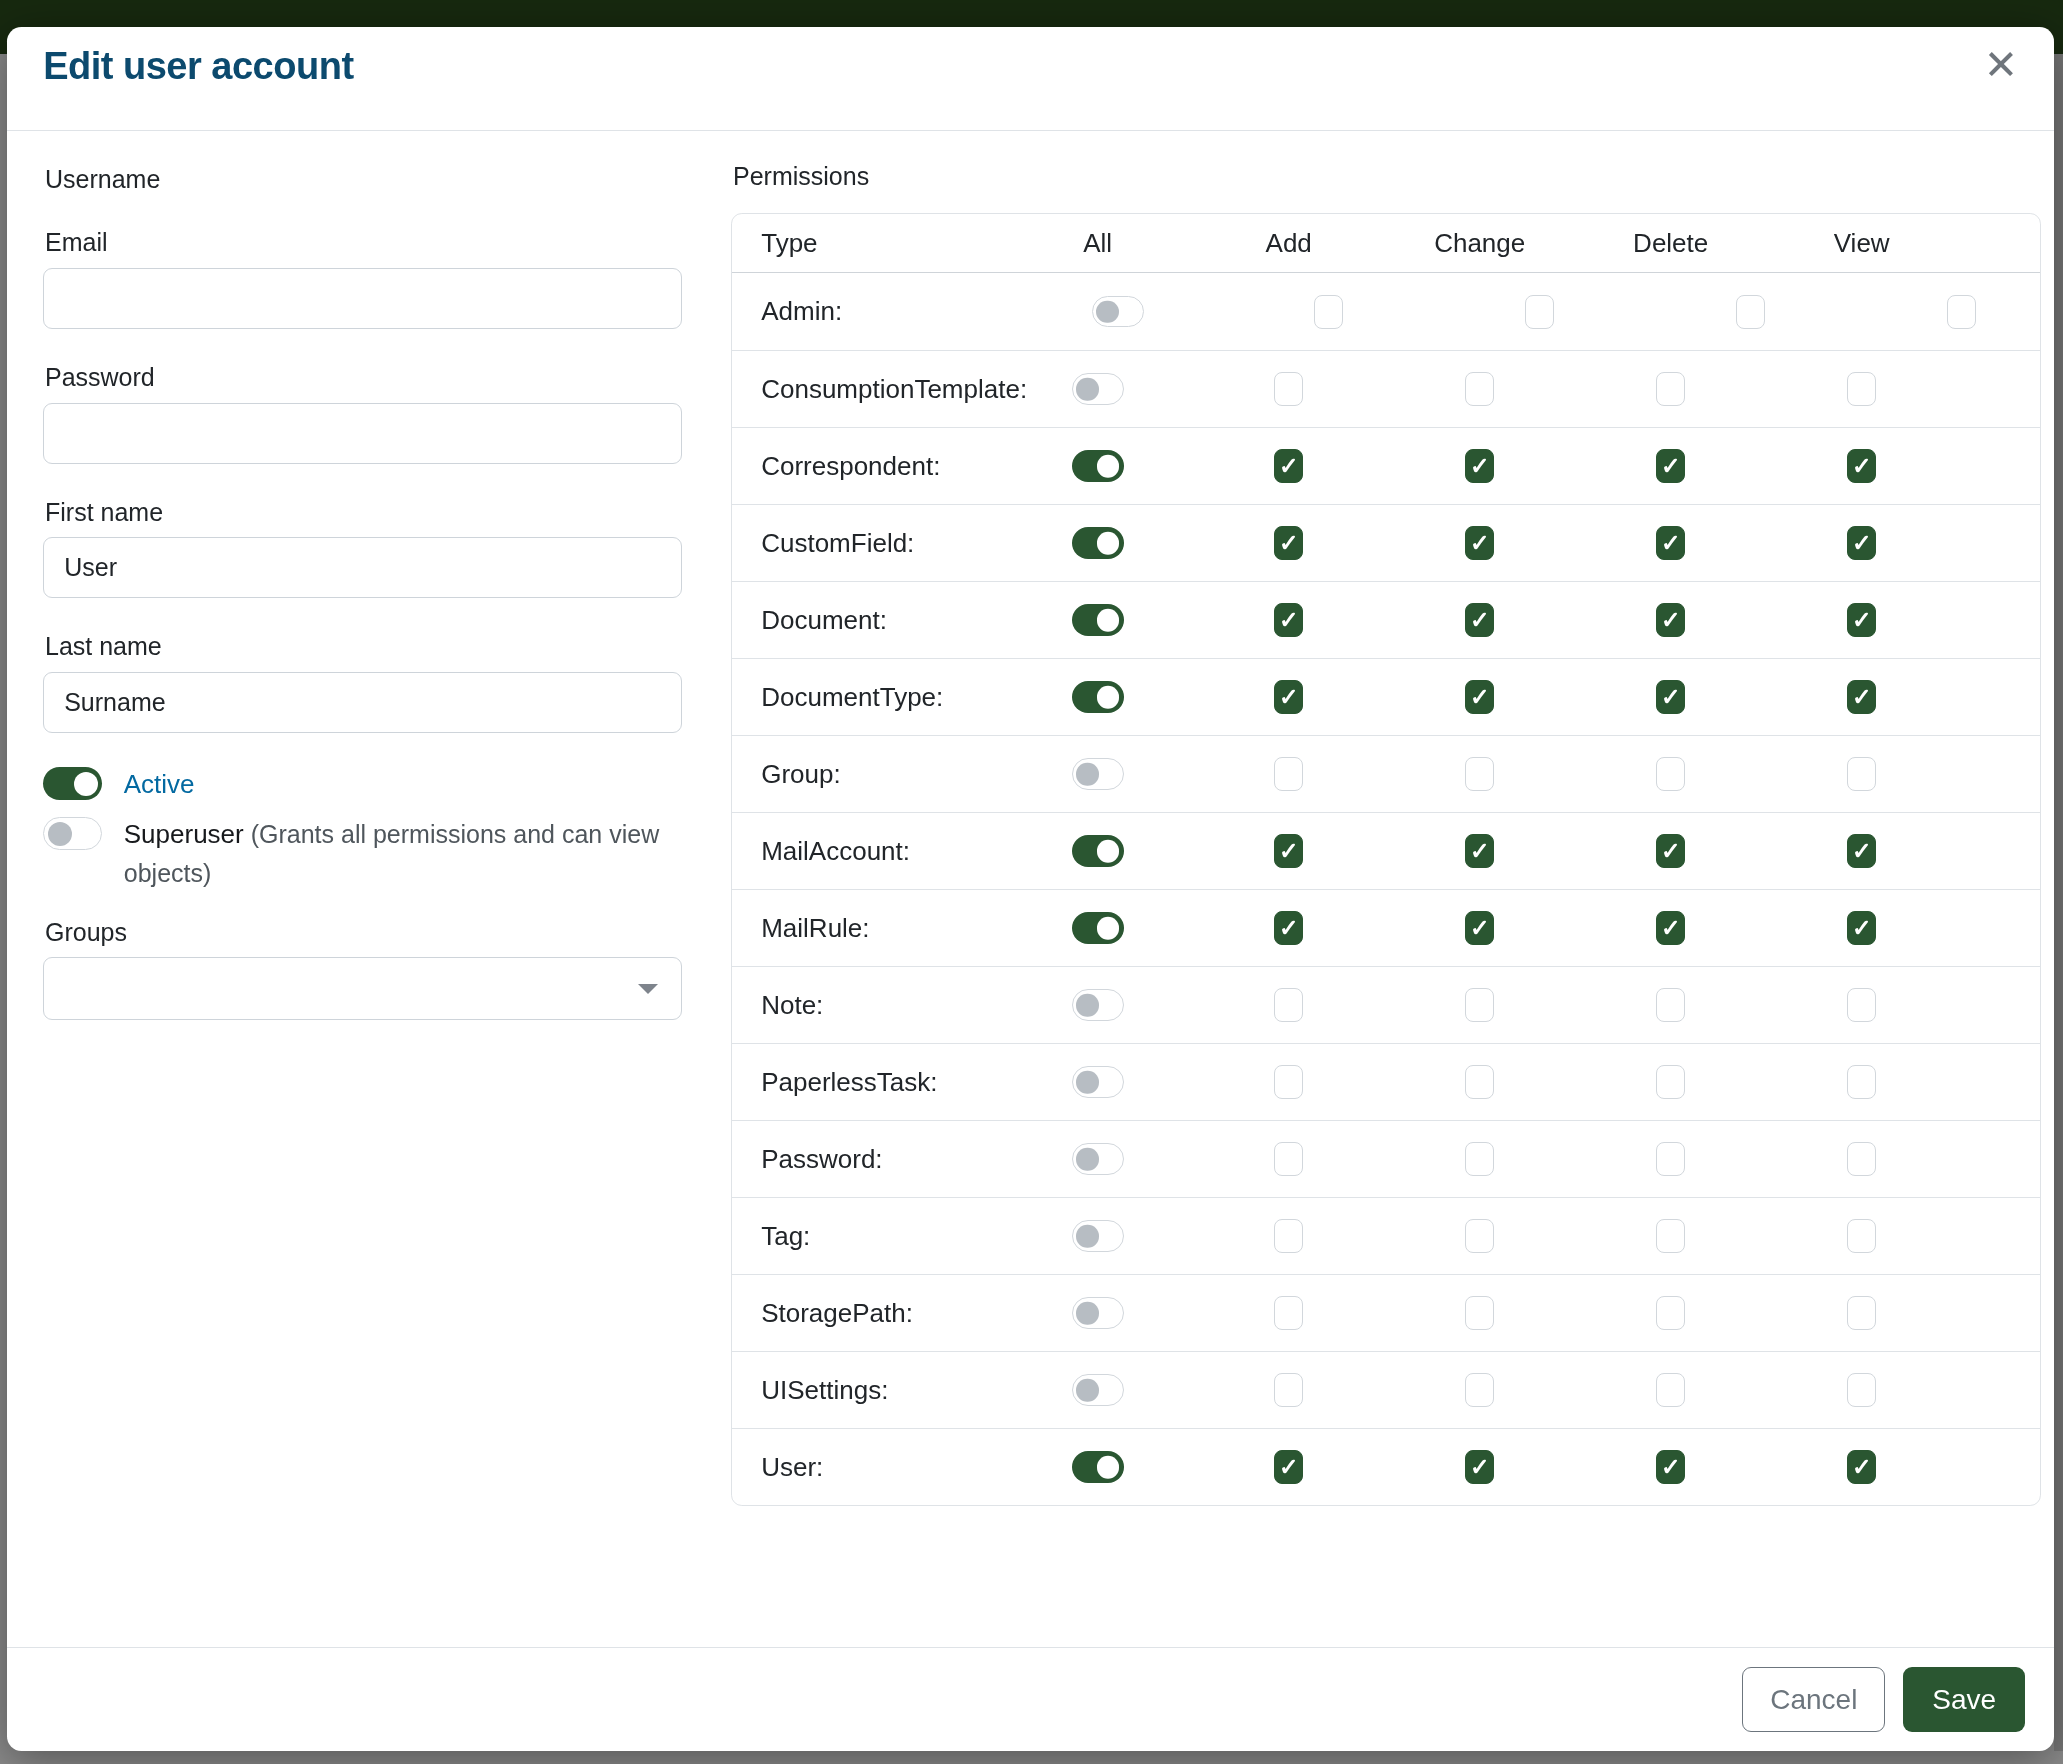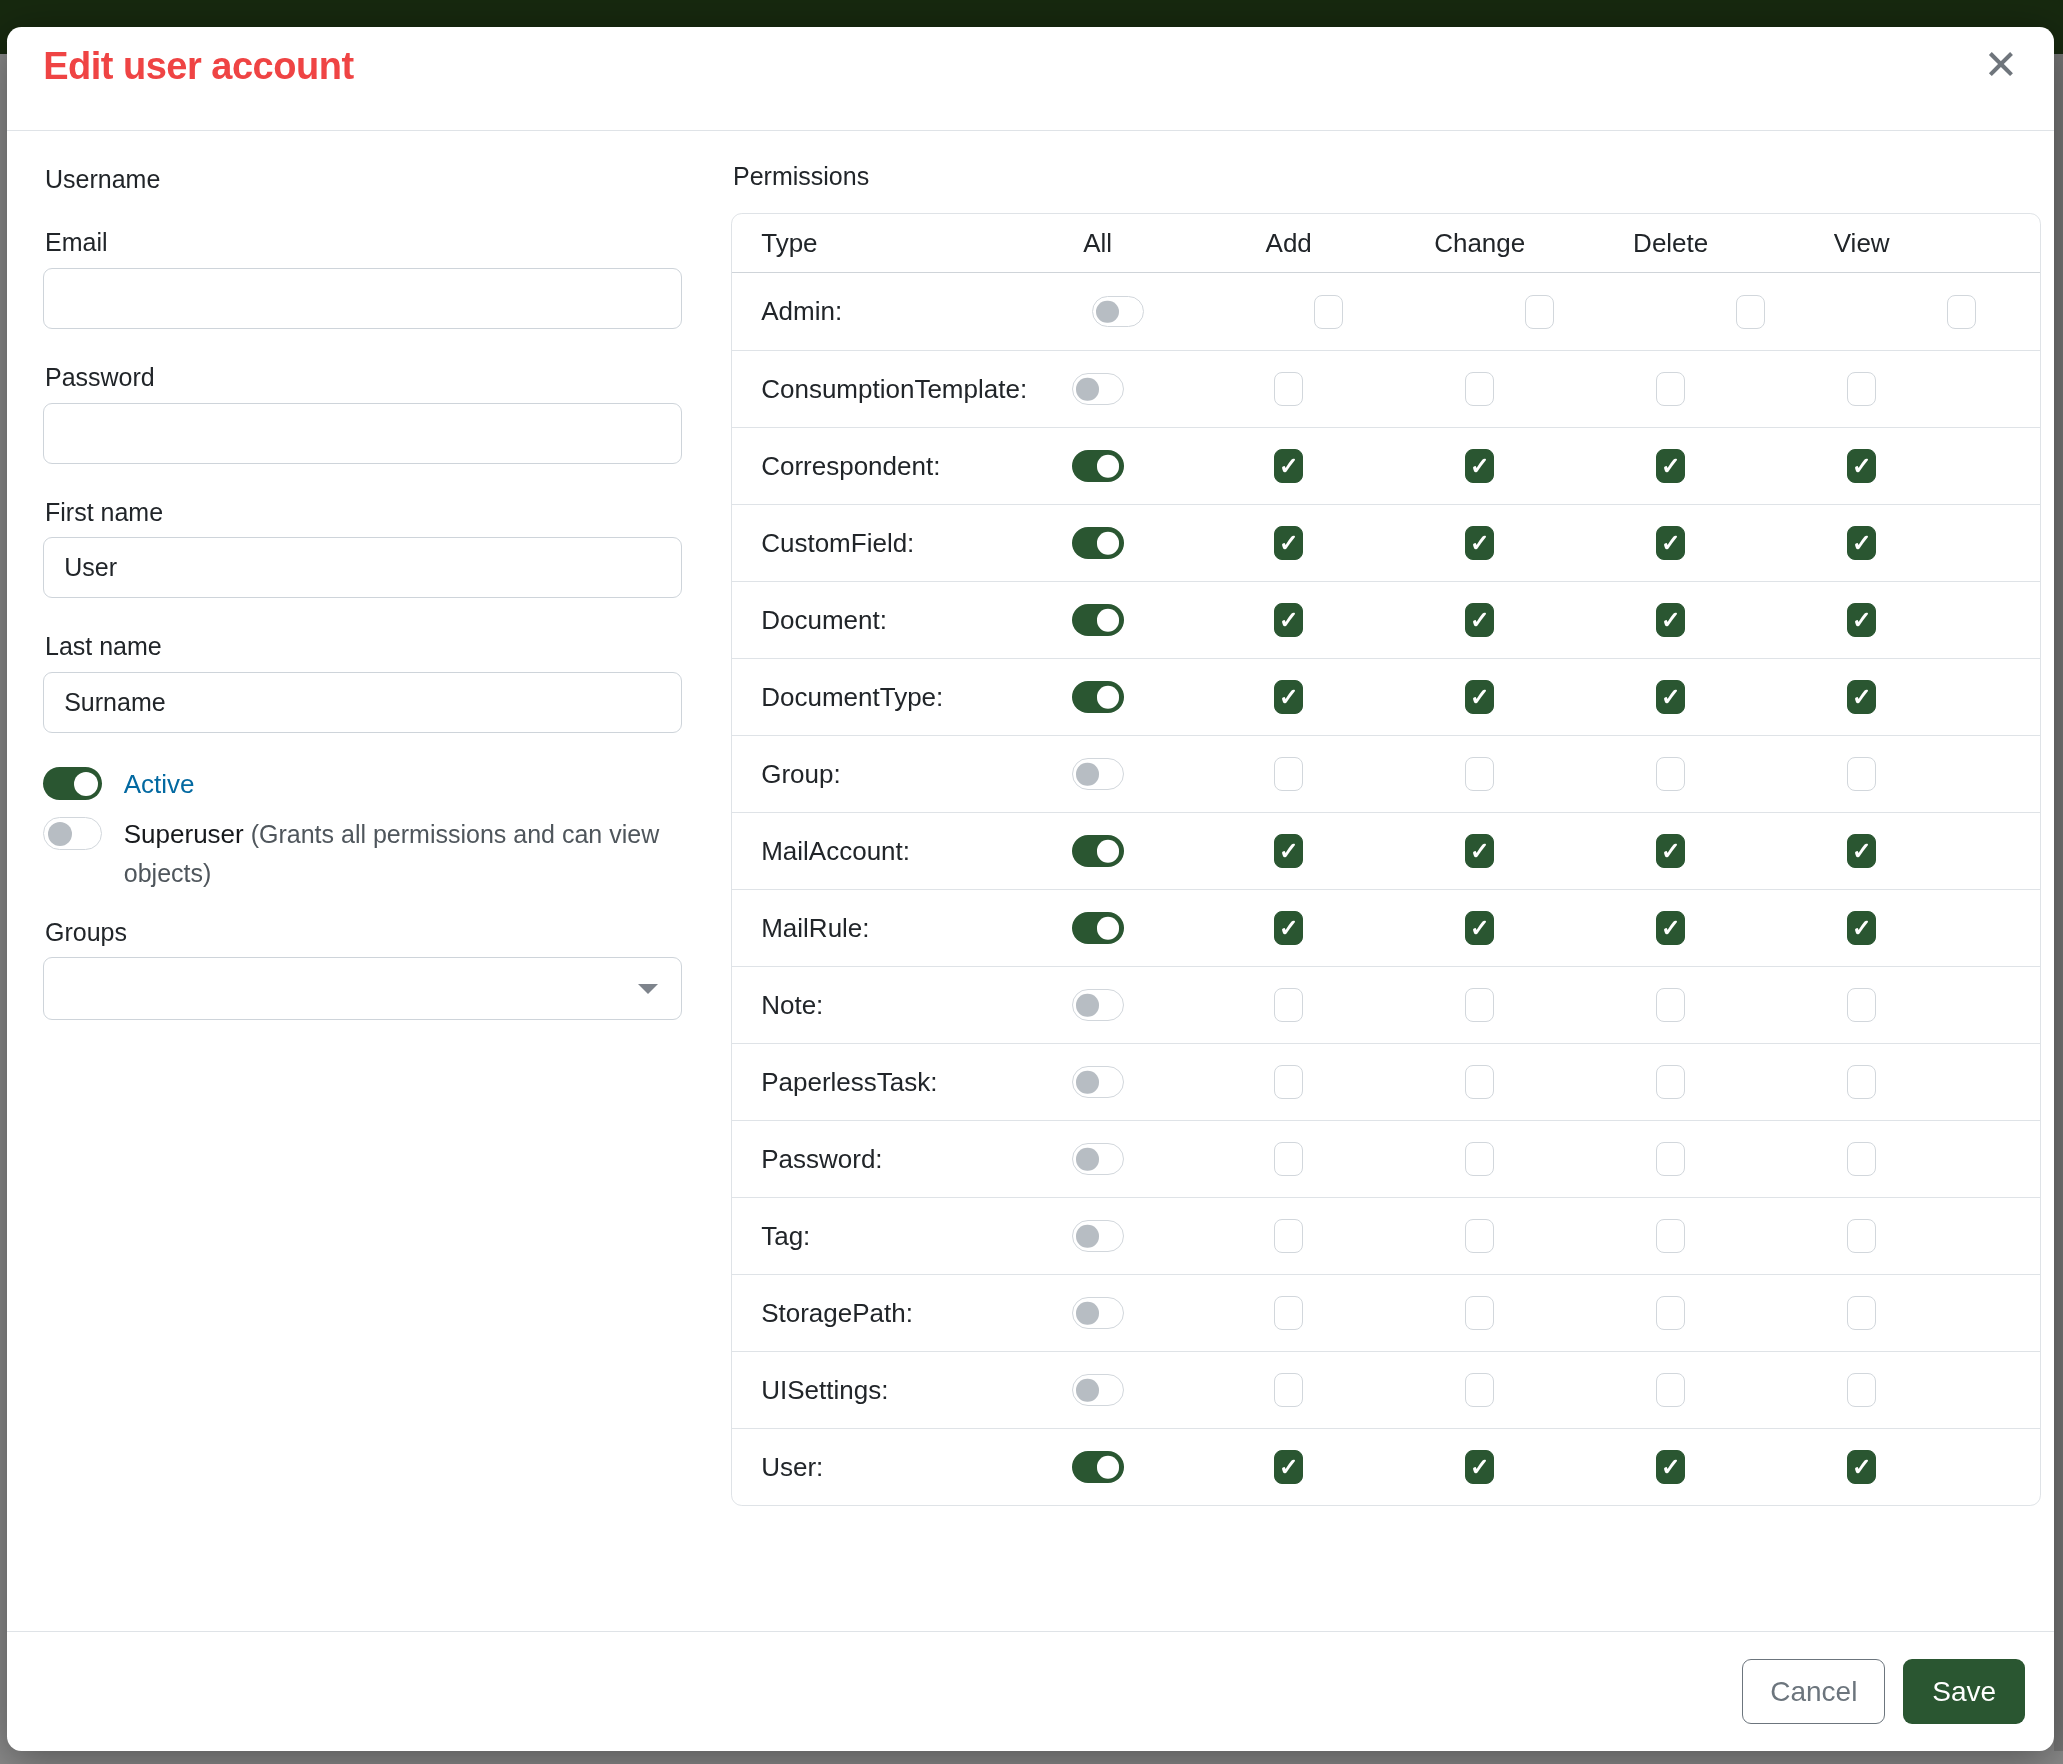--- a/index.html
+++ b/index.html
@@ -10,21 +10,21 @@
     background:#8b8b8b; font-family:"Liberation Sans", sans-serif; color:var(--ink);
   }
   .top-strip { position:absolute; top:0; left:0; width:2063px; height:54px; background:#17290f; }
   .right-strip { position:absolute; top:54px; right:0; width:9px; height:1697px; background:#777; }
 
   .modal {
     position:absolute; left:7.2px; top:27px; width:2047px; height:1724px;
     background:#fff; border-radius:14.4px; box-shadow:0 9px 45px rgba(0,0,0,.4);
   }
   .modal-header { position:absolute; top:0; left:0; right:0; height:104px; border-bottom:1.8px solid var(--tbl-border); }
-  .modal-title { position:absolute; left:36px; top:18px; margin:0; font-size:38px; font-weight:700; letter-spacing:-0.5px; color:#ef4444; }
+  .modal-title { position:absolute; left:36px; top:18px; margin:0; font-size:38px; font-weight:700; letter-spacing:-0.5px; color:#0c4a6e; }
   .close-btn { position:absolute; right:29px; top:10.8px; border:none; background:none; font-size:41px; line-height:1; color:#6f757c; padding:7.2px; cursor:pointer; font-family:inherit; }
 
   .modal-body { position:absolute; top:105px; bottom:120px; left:0; right:0; }
   .col-left  { position:absolute; left:36px;  top:33px; width:639px; }
   .col-right { position:absolute; left:724px; top:30px; width:1310px; }
 
   .f-label { display:block; font-size:25px; color:var(--ink); margin:0 0 10.8px 1.8px; }
   .f-group { margin-bottom:34px; }
   .f-input {
     width:100%; height:61px; border:1.8px solid var(--border); border-radius:9px;
@@ -57,21 +57,21 @@
   .perm-table { margin-top:22px; border:1.8px solid var(--tbl-border); border-radius:10.8px; overflow:hidden; background:#fff; }
   .perm-row { display:grid; grid-template-columns:270px 191px 191px 191px 191px 191px 1fr; align-items:center; height:77px; border-top:1.8px solid var(--tbl-border); }
   .perm-row.head { height:59px; border-top:none; border-bottom:0.9px solid #cfd4d9; }
   #perm-rows .perm-row:first-child { border-top:none;gap:20px; }
   .cell { display:flex; justify-content:center; align-items:center; font-size:26px; color:var(--ink); }
   .cell.type { justify-content:flex-start; padding-left:29px; }
   .cb { width:29px; height:34px; border:1.8px solid #d2d7dc; border-radius:8px; background:#fff;
         display:flex; align-items:center; justify-content:center; }
   .cb.on { background:var(--green); border-color:var(--green); color:#fff; font-size:23.4px; font-weight:700; }
 
-  .modal-footer { position:absolute; bottom:0; left:0; right:0; height:120px; border-top:1.8px solid var(--tbl-border);
+  .modal-footer { position:absolute; bottom:0; left:0; right:0; height:104px; border-top:1.8px solid var(--tbl-border);
     display:flex; align-items:center; justify-content:flex-end; gap:18px; padding:0 29px; }
   .btn { font-family:inherit; font-size:28px; height:65px; border-radius:9px; cursor:pointer; }
   .btn-cancel { background:#fff; color:var(--muted); border:1.8px solid var(--muted); padding:0 27px; }
   .btn-save { background:var(--green); color:#fff; border:none; padding:0 29px; }
 </style>
 </head>
 <body>
 
 <div class="top-strip"></div>
 <div class="right-strip"></div>

